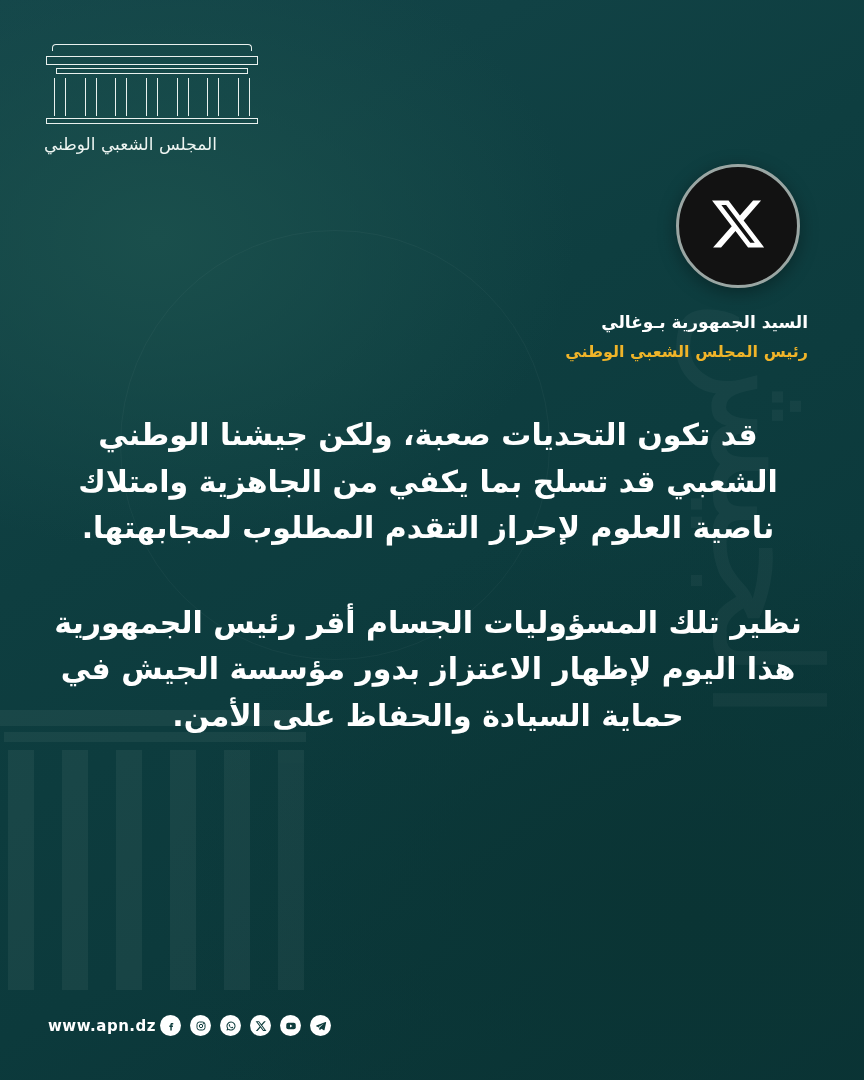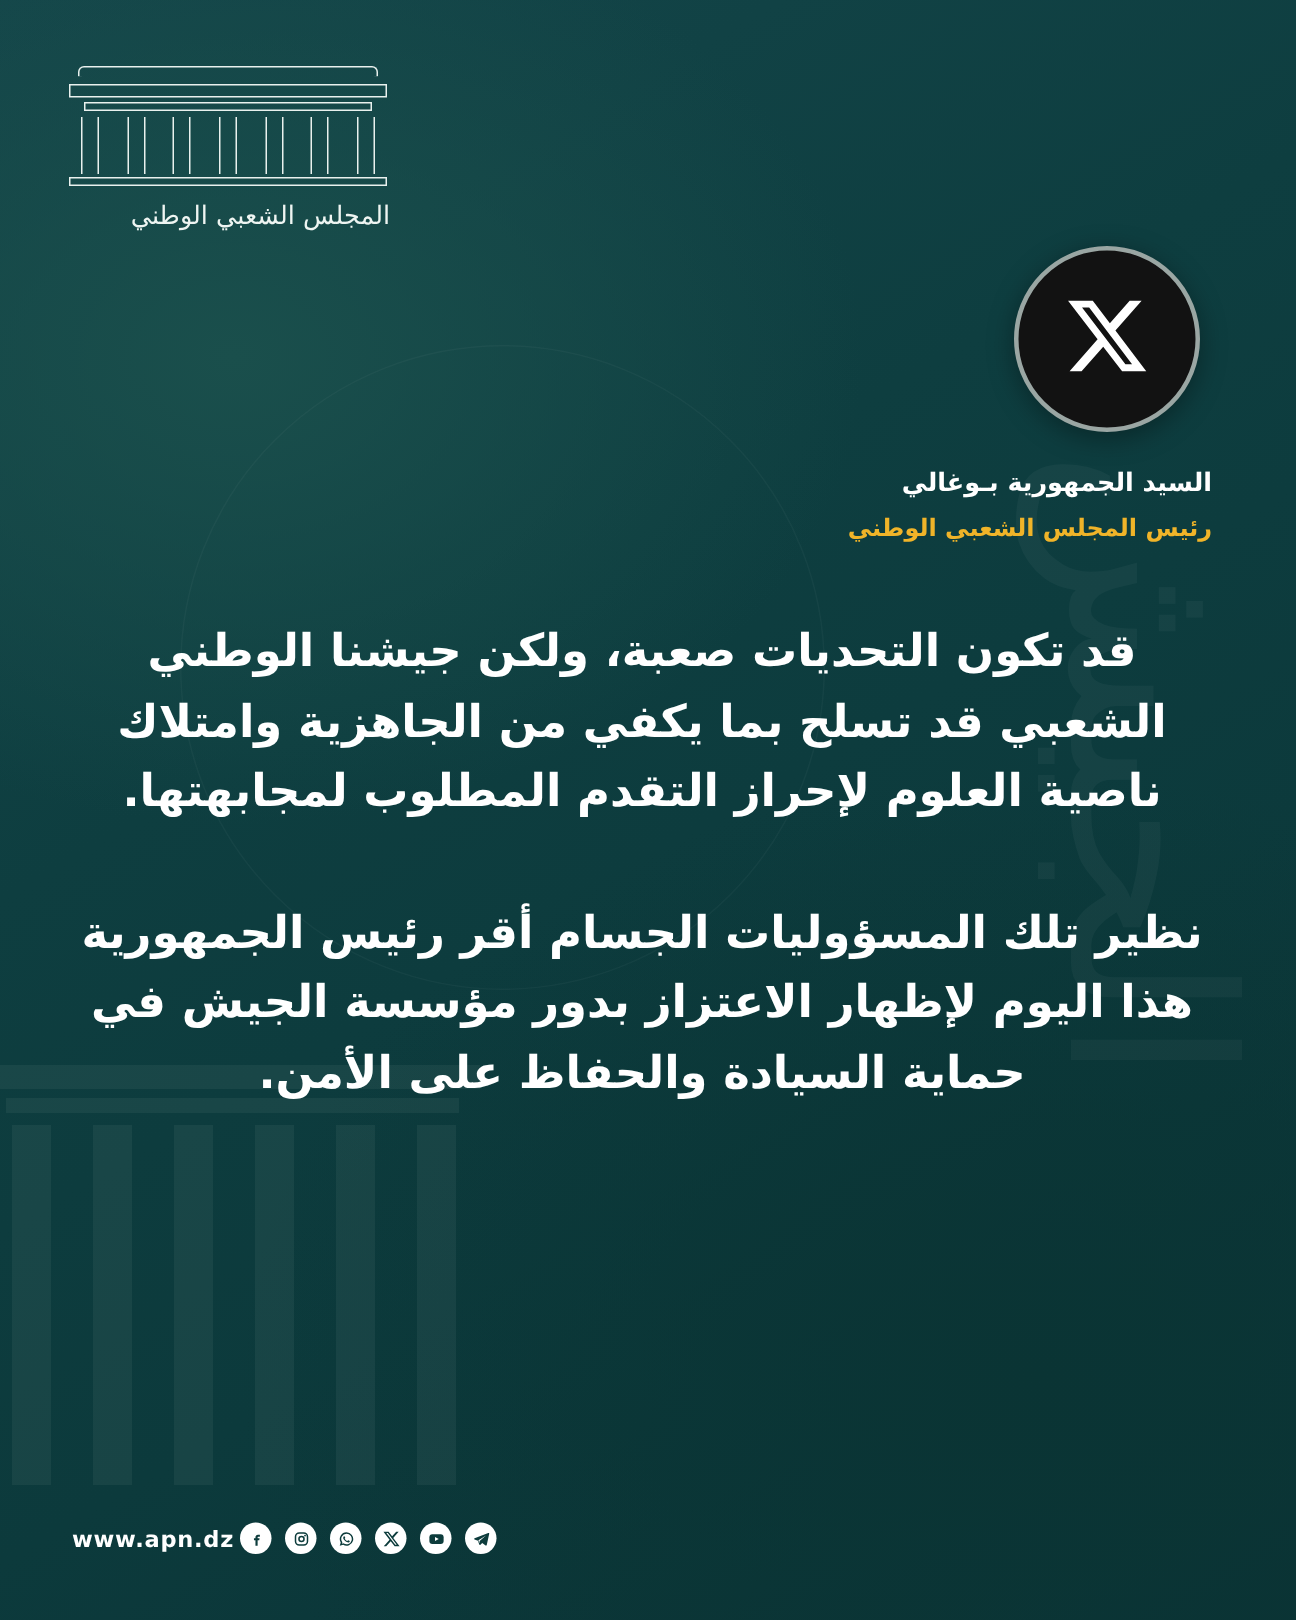--- a/index.html
+++ b/index.html
@@ -70,21 +70,21 @@
     border: 1px solid rgba(255,255,255,0.035);
     pointer-events: none;
   }
 
   
   .logo {
     position: absolute;
     top: 42px;
     left: 44px;
     width: 216px;
-    text-align: right;
+    text-align: left;
   }
   .logo-mark {
     width: 212px;
     height: 84px;
     position: relative;
     margin: 0 auto;
   }
   .logo-mark .lroof {
     position: absolute; top: 2px; left: 6px; right: 6px; height: 7px;
     border: 1.5px solid #e9f1ee; border-bottom: none;

